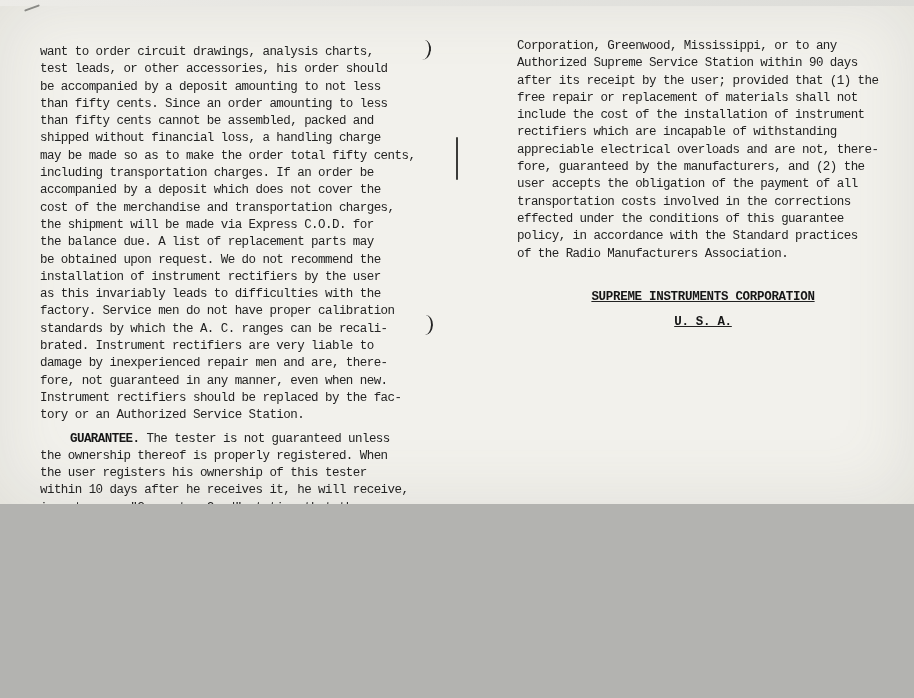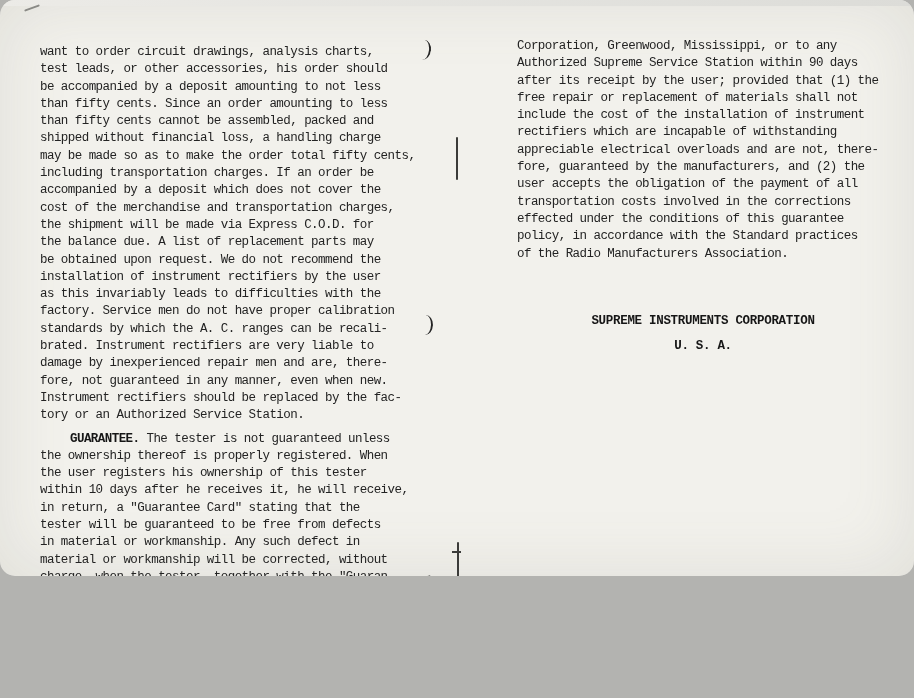--- a/index.html
+++ b/index.html
@@ -1,26 +1,25 @@
 <!DOCTYPE html>
 <html><head>
 <meta charset="utf-8">
 <style>
   * { margin:0; padding:0; box-sizing:border-box; }
   html,body { background:#b3b3b0; }
   .scan {
     position:relative;
-    width:914px; height:576px;
+    width:914px; height:504px;
     margin:0 auto;
     background:#f2f1ec;
     overflow:hidden;
     font-family:"Liberation Mono","DejaVu Sans Mono",monospace;
     color:#222;
     box-shadow: inset 0 0 70px rgba(110,110,100,0.14);
-    border-radius: 15px;
   }
   .top-band {
     position:absolute; left:0; top:0; width:914px; height:6px;
     background:linear-gradient(to right, #ecebe7, #dcdcd8);
   }
   .bottom-band {
     position:absolute; left:0; top:688px; width:914px; height:10px;
     background:linear-gradient(to right, #ecebe7 10%, #cfcfcb 85%);
   }
   .page-col { position:absolute; }
@@ -28,21 +27,21 @@
   .col-right { left:517px; top:38px; width:372px; }
   .para {
     white-space:pre-line;
     font-size:12.5px;
     letter-spacing:-0.55px;
     line-height:17.3px;
     color:#232323;
   }
   .para b { font-weight:bold; color:#161616; }
   .guarantee { margin-top:6px; text-indent:30px; }
-  .signature-block { margin-top:46px; text-align:center; }
+  .signature-block { margin-top:22px; text-align:center;text-decoration:underline; }
   .signature-line {
     font-weight:bold;
     font-size:12.5px;
     letter-spacing:-0.3px;
     line-height:25px;
     color:#161616;
   }
   .page-number {
     position:absolute;
     font-size:12.5px;

